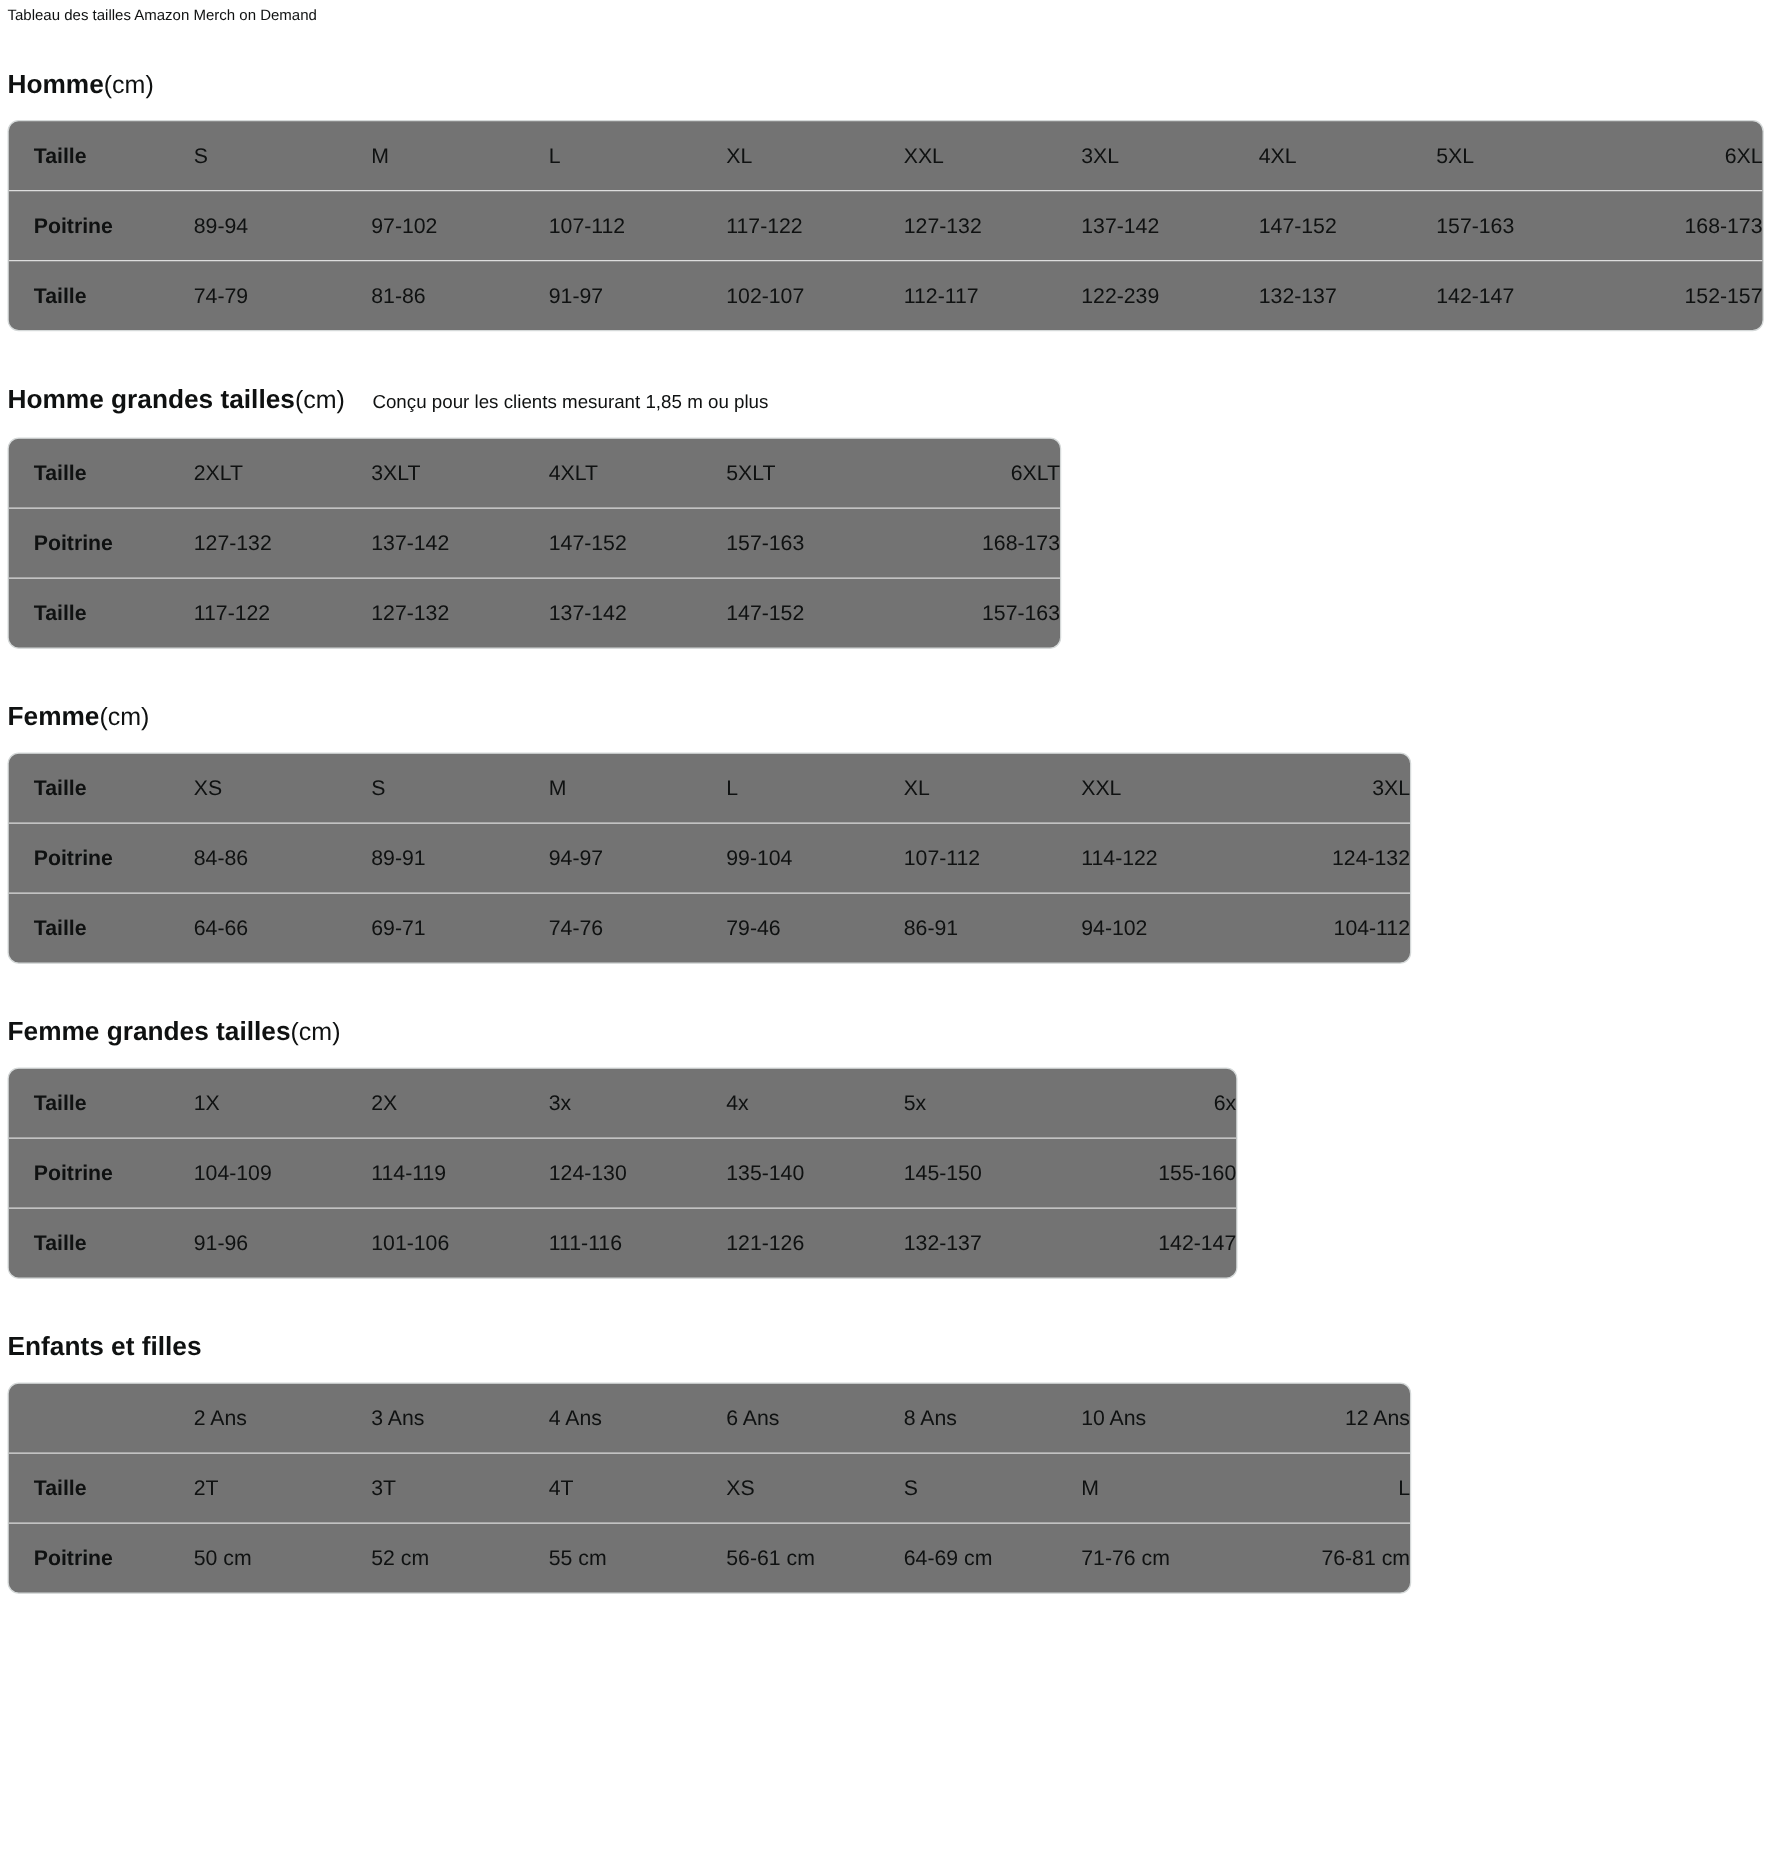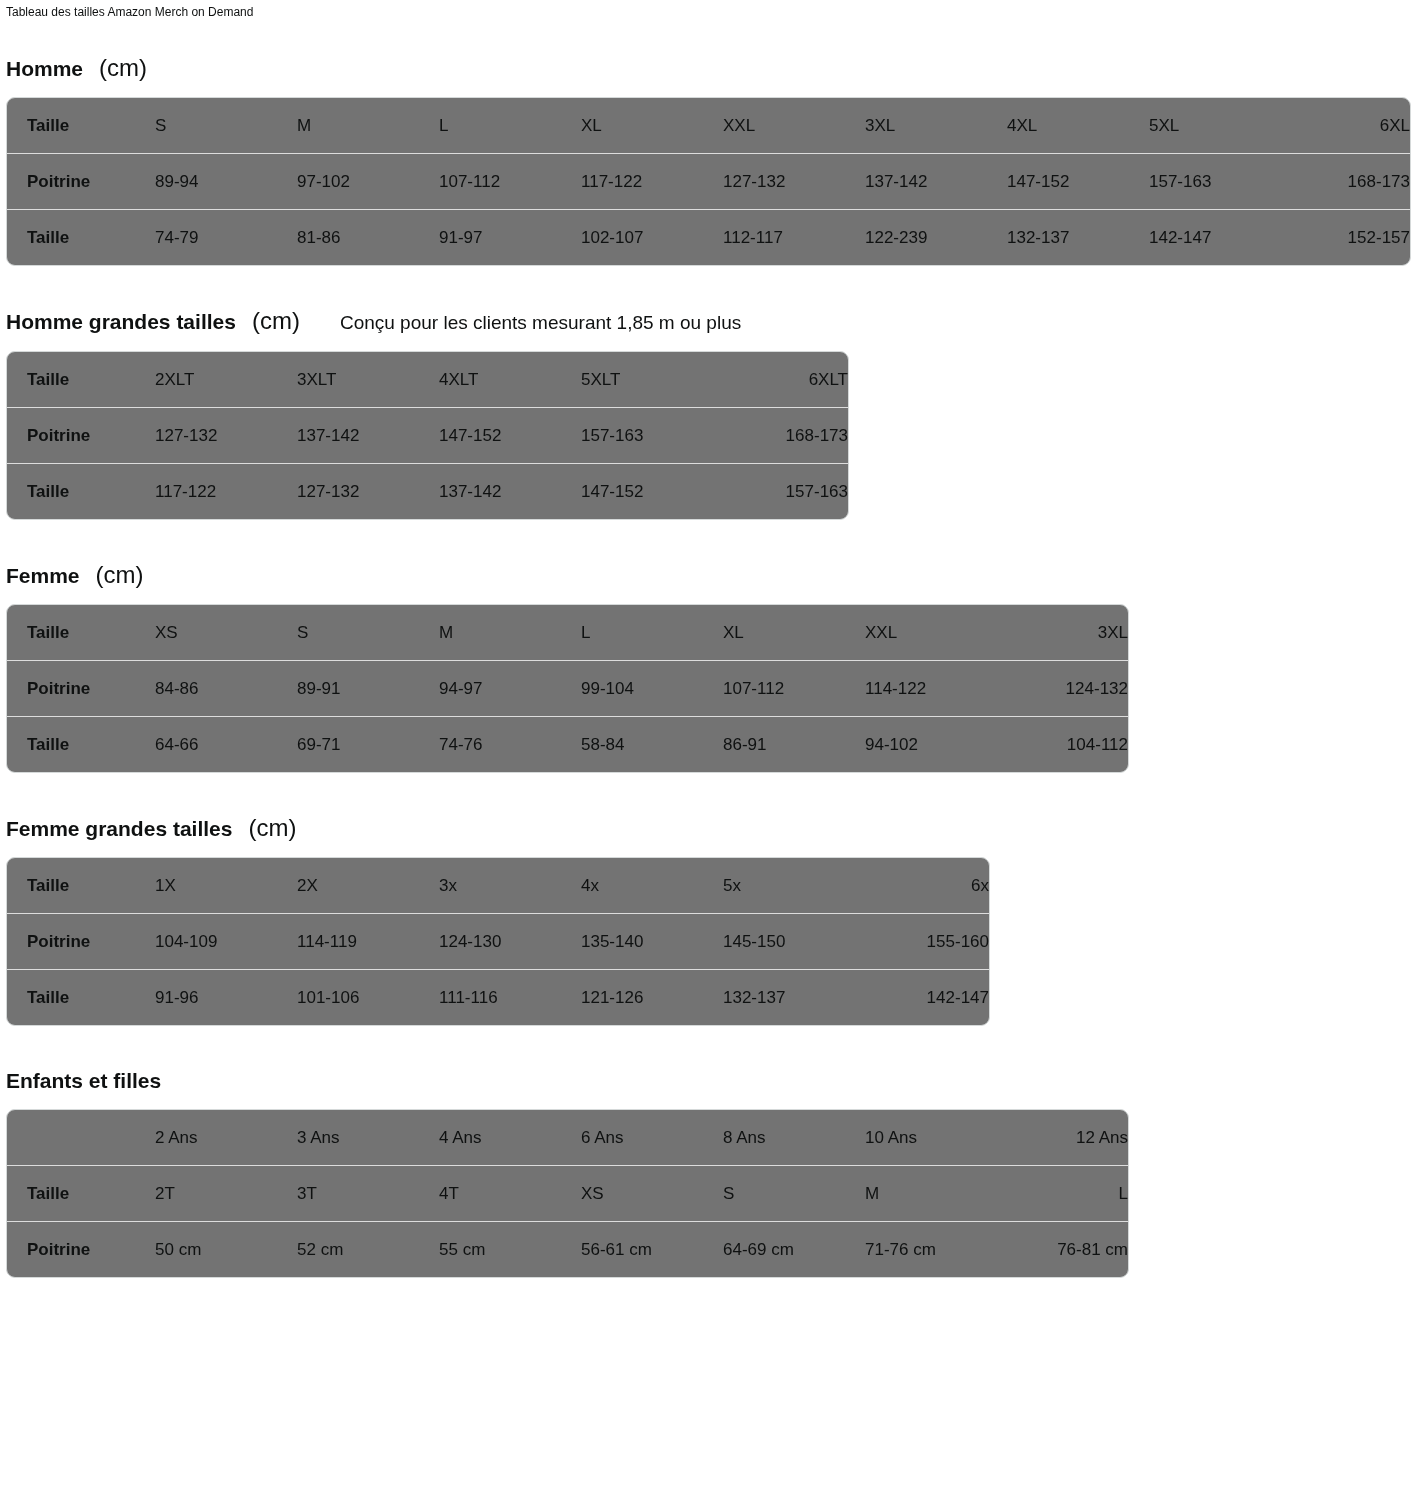--- a/index.html
+++ b/index.html
@@ -20,27 +20,27 @@
   }
   .heading {
     margin: 43px 0 16px 0;
     font-size: 21px;
     line-height: 24px;
     font-weight: 700;
   }
   section.first .heading { margin-top: 34px; }
   .h-unit {
     font-weight: 400;
-    font-size: 24px;
-    margin-left: 16px;
+    font-size: 20px;
+    margin-left: 0;
   }
   .h-note {
     font-weight: 400;
-    font-size: 19px;
-    margin-left: 40px;
+    font-size: 15px;
+    margin-left: 22px;
   }
   .tbl {
     border: 1px solid #D5D9D9;
     border-radius: 9px;
     overflow: hidden;
     background: #737373;
   }
   .row {
     display: flex;
     align-items: center;
@@ -167,21 +167,21 @@
           <div class="cell">99-104</div>
           <div class="cell">107-112</div>
           <div class="cell">114-122</div>
           <div class="cell">124-132</div>
         </div>
         <div class="row">
           <div class="cell-label">Taille</div>
           <div class="cell">64-66</div>
           <div class="cell">69-71</div>
           <div class="cell">74-76</div>
-          <div class="cell">58-84</div>
+          <div class="cell">79-46</div>
           <div class="cell">86-91</div>
           <div class="cell">94-102</div>
           <div class="cell">104-112</div>
         </div>
       </div>
   </section>
 
   <section>
     <h2 class="heading"><span>Femme grandes tailles</span><span class="h-unit">(cm)</span></h2>
     <div class="tbl w3">

